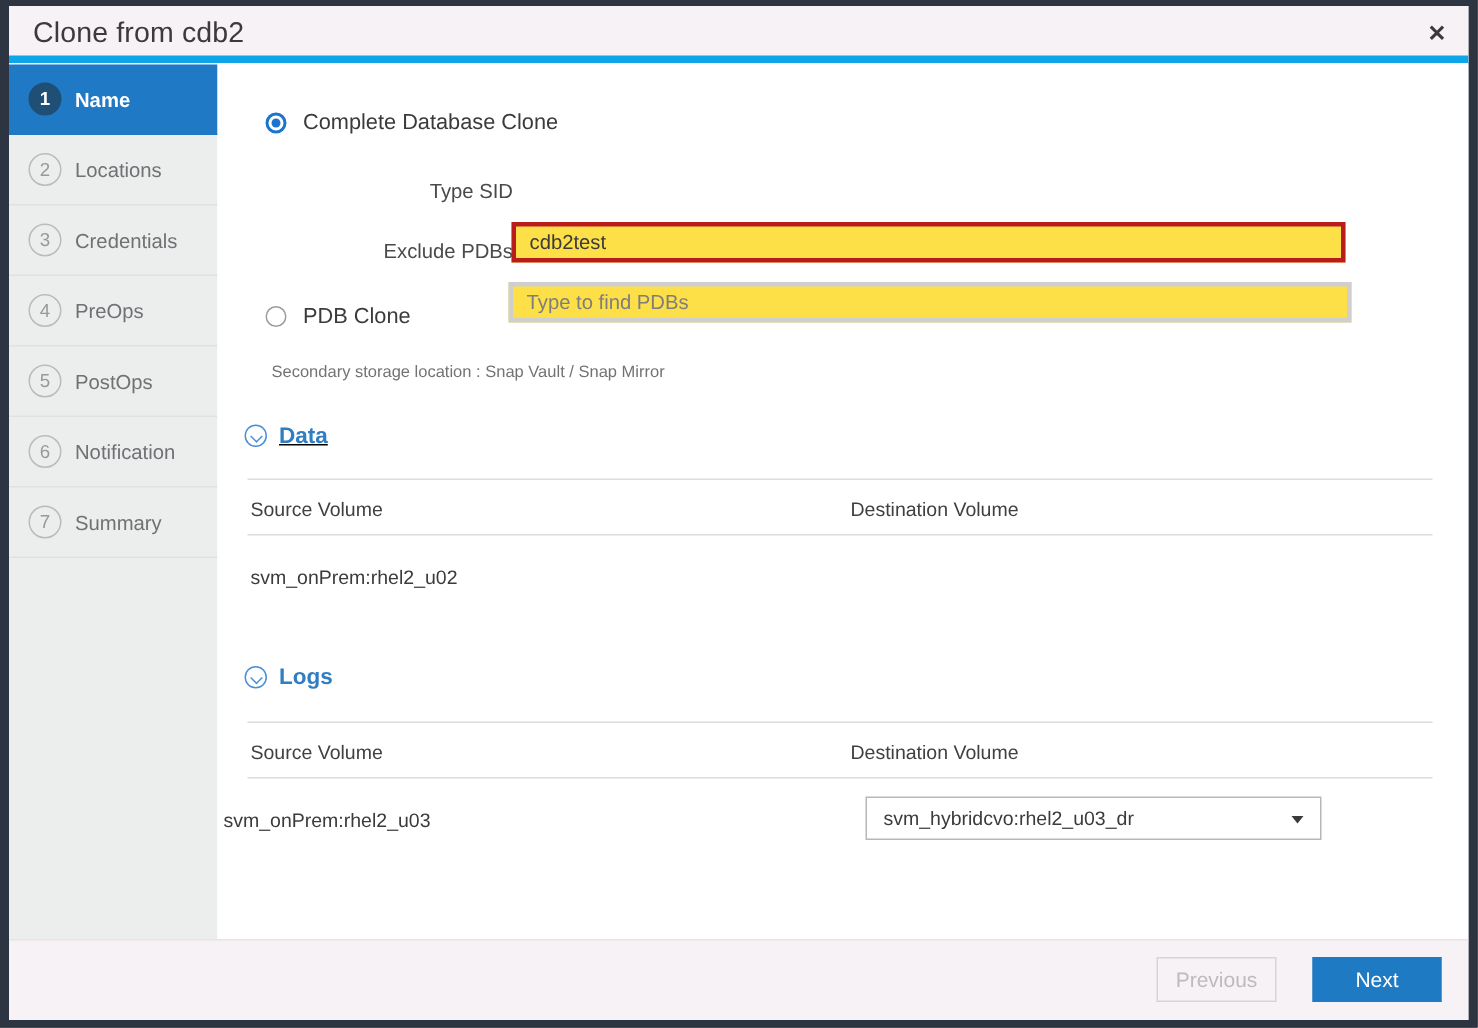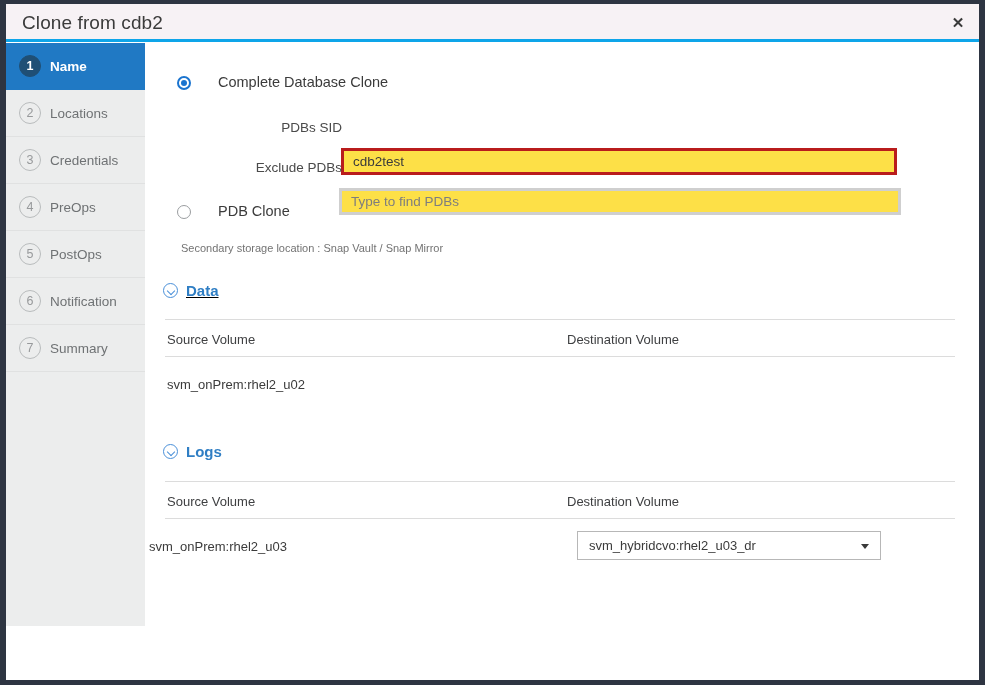--- a/index.html
+++ b/index.html
@@ -36,21 +36,21 @@
     overflow: hidden;
   }
 
   
   .dlg-header {
     position: absolute;
     left: 0; top: 0;
     width: 973px;
     height: 38px;
     background: #f7f2f5;
-    border-bottom: 3px solid #0ea5e9;
+    border-bottom: 5px solid #0ea5e9;
     box-sizing: border-box;
   }
   .dlg-title {
     position: absolute;
     left: 16px;
     top: 8px;
     font-size: 19px;
     color: #3b3b3b;
     font-weight: 400;
     letter-spacing: 0.1px;
@@ -132,22 +132,21 @@
     width: 834px;
     height: 583px;
     background: #ffffff;
     box-sizing: border-box;
     overflow: hidden;
   }
 
   .radio-row {
     position: absolute;
     display: flex;
-    align-items: flex-end;
-    gap: 16px;
+    align-items: center;
   }
   .radio {
     width: 14px;
     height: 14px;
     border-radius: 50%;
     border: 1px solid #9a9da0;
     box-sizing: border-box;
     background: #fff;
     flex: 0 0 auto;
     position: relative;
@@ -363,21 +362,21 @@
       </div>
     </div>
 
     <div class="main">
 
       <div class="radio-row" style="left:32px; top:31px;">
         <span class="radio checked"></span>
         <span class="radio-label">Complete Database Clone</span>
       </div>
 
-      <div class="field-label" style="left:60px; top:77px; width:137px;">PDBs SID</div>
+      <div class="field-label" style="left:60px; top:77px; width:137px;">Type SID</div>
       <input class="text-input" style="left: 196px; top: 69px; width: 556px; height: 27px;" type="text" value="cdb2test">
 
       <div class="field-label" style="left:60px; top:117px; width:137px;">Exclude PDBs</div>
       <input class="text-input" style="left: 194px; top: 109px; width: 562px; height: 27px; border-color: rgb(207, 207, 207);" type="text" placeholder="Type to find PDBs">
 
       <div class="radio-row" style="left:32px; top:160px;">
         <span class="radio"></span>
         <span class="radio-label">PDB Clone</span>
       </div>
 
@@ -406,15 +405,19 @@
       <div class="tbl-rule" style="left:20px; top:475px; width:790px;"></div>
 
       <div class="cell-text" style="left:4px; top:496px;">svm_onPrem:rhel2_u03</div>
       <div class="select-box" style="left:424px; top:488px; width:304px; height:29px;margin-left:8px;">
         <span class="val">svm_hybridcvo:rhel2_u03_dr</span>
         <span class="caret"></span>
       </div>
 
     </div>
 
+    <div class="footer">
+      <div class="btn btn-prev">Previous</div>
+      <div class="btn btn-next">Next</div>
+    </div>
 
   </div>
 </div>
 
 </body></html>

